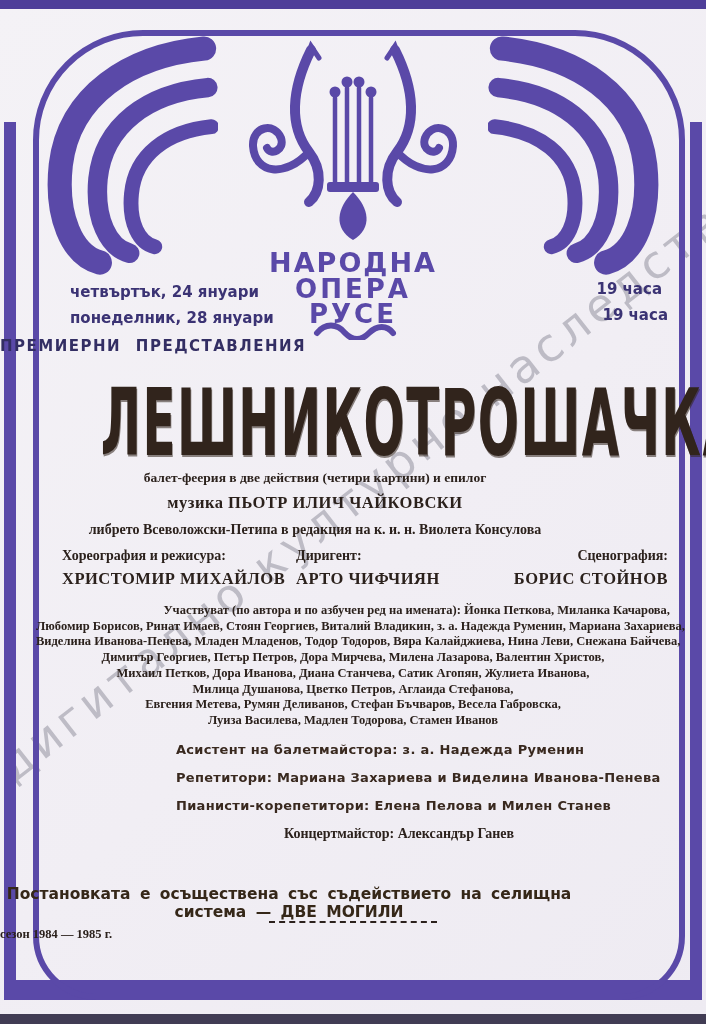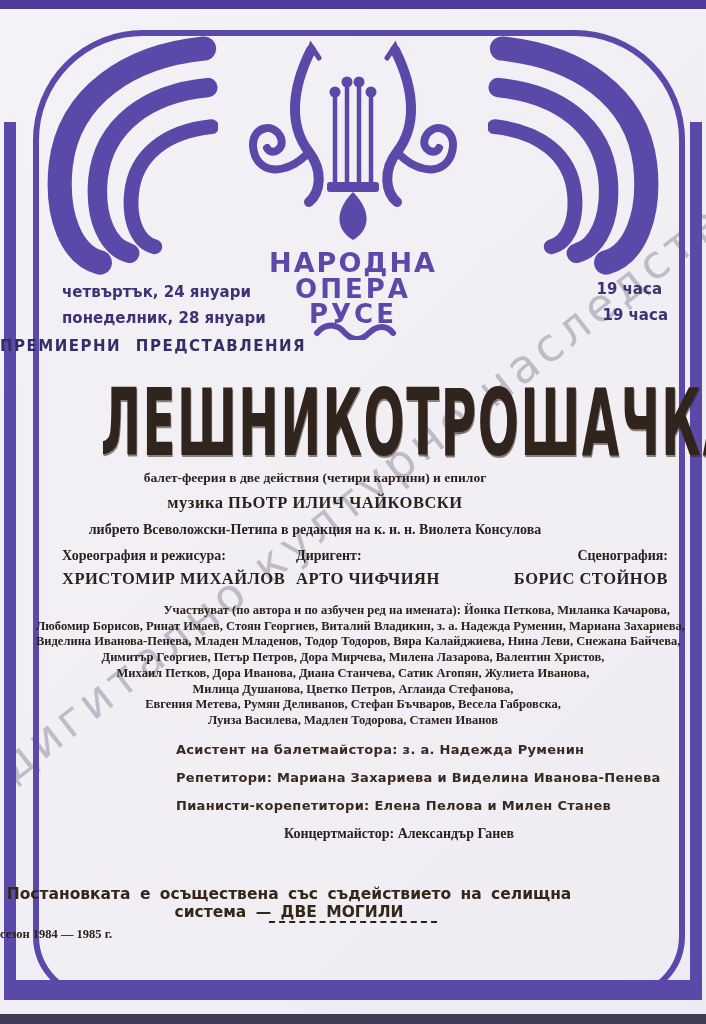--- a/index.html
+++ b/index.html
@@ -25,21 +25,21 @@
   .logo-svg{position:absolute;left:225px;top:40px;width:256px;height:300px;}
   .logo-text{font-family:"DejaVu Sans",sans-serif;font-weight:bold;fill:#5a49a8;}
   
   .watermark{
     position:absolute;left:4px;top:744px;width:1500px;
     transform:rotate(-38deg);transform-origin:0 50%;
     font-size:46px;letter-spacing:5px;white-space:nowrap;
     color:rgba(106,104,122,0.38);pointer-events:none;
   }
   
-  .date{position:absolute;left:62px;font-size:15px;font-weight:bold;color:#3b3374;}
+  .date{position:absolute;left:70px;font-size:15px;font-weight:bold;color:#3b3374;}
   .date.d1{top:283px;} .date.d2{top:309px;}
   .time{position:absolute;font-size:15px;font-weight:bold;color:#3b3374;text-align:right;}
   .time.t1{top:280px;right:44px;} .time.t2{top:306px;right:38px;}
   
   .premiere{position:absolute;left:0;top:337px;width:582px;text-align:left;
     font-size:15px;font-weight:bold;letter-spacing:1.5px;word-spacing:8px;color:#332e63;}
   .title{position:absolute;left:0;top:368px;width:706px;text-align:center;}
   .title span{display:inline-block;font-size:62px;font-weight:bold;letter-spacing:2px;
     color:#31241c;transform:scale(0.78,1.5);transform-origin:center top;white-space:nowrap;
     text-shadow:1px 1px 0 rgba(49,36,28,.55);}

